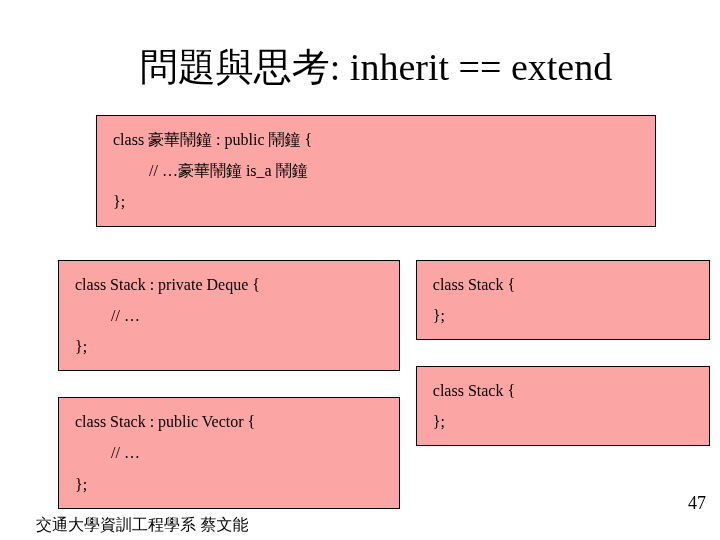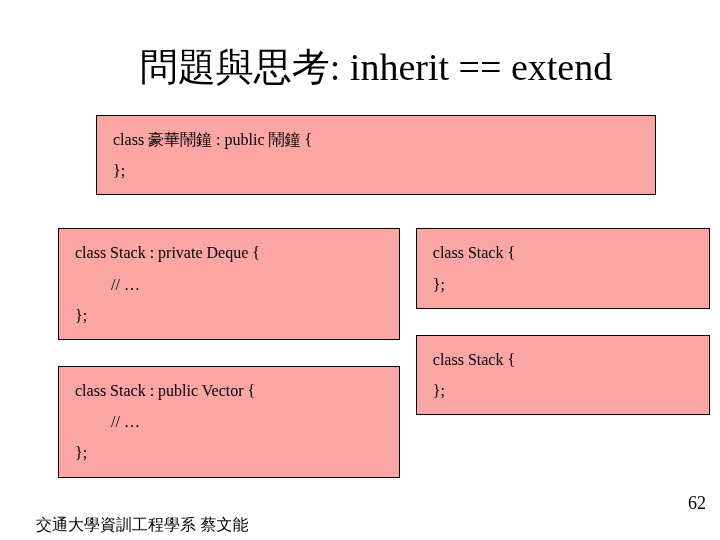--- a/index.html
+++ b/index.html
@@ -56,20 +56,21 @@
     font-size: 18px;
   }
 </style>
 </head>
 <body>
 
 <div class="title">問題與思考:  inherit == extend</div>
 
 <div class="box box1">
   <div>class 豪華鬧鐘 : public 鬧鐘 {</div>
+  <span class="indent">// …豪華鬧鐘   is_a 鬧鐘</span>
   <div>};</div>
 </div>
 
 <div class="row">
   <div class="col col-left">
     <div class="box">
       <div>class Stack : private Deque {</div>
       <span class="indent">// …</span>
       <div>};</div>
     </div>
@@ -85,13 +86,13 @@
       <div>};</div>
     </div>
     <div class="box">
       <div>class Stack {</div>
       <div>};</div>
     </div>
   </div>
 </div>
 
 <div class="footer">交通大學資訓工程學系 蔡文能</div>
-<div class="page-num">62</div>
+<div class="page-num">47</div>
 
 </body></html>

